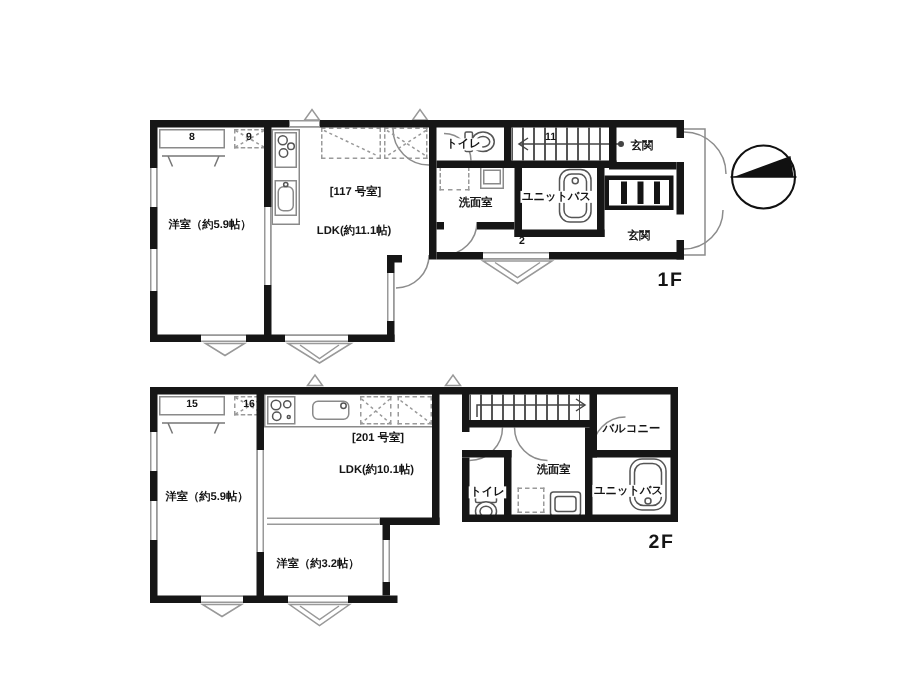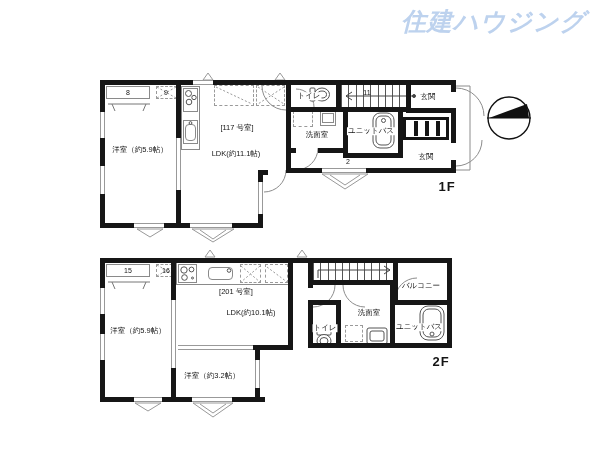--- a/index.html
+++ b/index.html
@@ -14,32 +14,31 @@
         box-sizing:border-box;z-index:4;}
   .box{position:absolute;box-sizing:border-box;background:#fff;z-index:1;}
   .thin{border:1px solid #8a8a8a;}
   .dash{border:1px dashed #9a9a9a;}
   .round{border:1px solid #8a8a8a;border-radius:4px;}
   .ladder{border:3px solid #141414;z-index:2;}
   .rung{background:#141414;z-index:2;}
   .stairs{position:absolute;z-index:0;
           background:repeating-linear-gradient(90deg,#555 0,#555 1px,transparent 1px,transparent 7.3px);}
   .overlay{position:absolute;left:0;top:0;z-index:2;pointer-events:none;}
-  .lbl{position:absolute;transform:translate(-50%,-50%);font-size:7.5px;font-weight:normal;
+  .lbl{position:absolute;transform:translate(-50%,-50%);font-size:7.5px;font-weight:bold;
        color:#151515;white-space:nowrap;z-index:5;line-height:1;}
   .bgw{background:#fff;padding:0 1px;}
   .num{font-size:7px;}
   .floor-lbl{font-size:13px;font-weight:bold;letter-spacing:1px;}
 </style>
 </head>
 <body>
 
 <div class="canvas">
 
-  <div class="logo">住建ハウジング</div>
 
   <div class="stairs" style="left:341px;top:85px;width:65px;height:22px;"></div>
   <div class="stairs" style="left:313px;top:263px;width:80px;height:17px;"></div>
 
   <div id="structure">
       <div class="wall" style="left: 100px; top: 80px; width: 356px; height: 5px;"></div>
       <div class="wall" style="left: 100px; top: 80px; width: 5px; height: 148px;"></div>
       <div class="wall" style="left: 100px; top: 223px; width: 163px; height: 5px;"></div>
       <div class="wall" style="left: 176px; top: 80px; width: 5px; height: 148px;"></div>
       <div class="wall" style="left: 286px; top: 80px; width: 5px; height: 93px;"></div>
@@ -201,21 +200,21 @@
   <div class="lbl" style="left:317px;top:135px;">洗面室</div>
   <div class="lbl bgw" style="left:371px;top:131px;">ユニットバス</div>
   <div class="lbl" style="left:426px;top:157px;">玄関</div>
   <div class="lbl num" style="left:128px;top:92px;">8</div>
   <div class="lbl num" style="left:166px;top:92px;">9</div>
   <div class="lbl num" style="left:367px;top:92px;">11</div>
   <div class="lbl num" style="left:348px;top:161px;">2</div>
   <div class="lbl floor-lbl" style="left:447px;top:186px;">1F</div>
 
   <div class="lbl" style="left:138px;top:331px;">洋室（約5.9帖）</div>
-  <div class="lbl" style="left:236px;top:292px;">[201 号室]</div>
+  <div class="lbl" style="left:252px;top:292px;">[201 号室]</div>
   <div class="lbl" style="left:251px;top:313px;">LDK(約10.1帖)</div>
   <div class="lbl" style="left:212px;top:376px;">洋室（約3.2帖）</div>
   <div class="lbl" style="left:421px;top:286px;">バルコニー</div>
   <div class="lbl bgw" style="left:325px;top:328px;">トイレ</div>
   <div class="lbl" style="left:369px;top:313px;">洗面室</div>
   <div class="lbl bgw" style="left:419px;top:327px;">ユニットバス</div>
   <div class="lbl num" style="left:128px;top:270px;">15</div>
   <div class="lbl num" style="left:166px;top:270px;">16</div>
   <div class="lbl floor-lbl" style="left:441px;top:361px;">2F</div>
 

